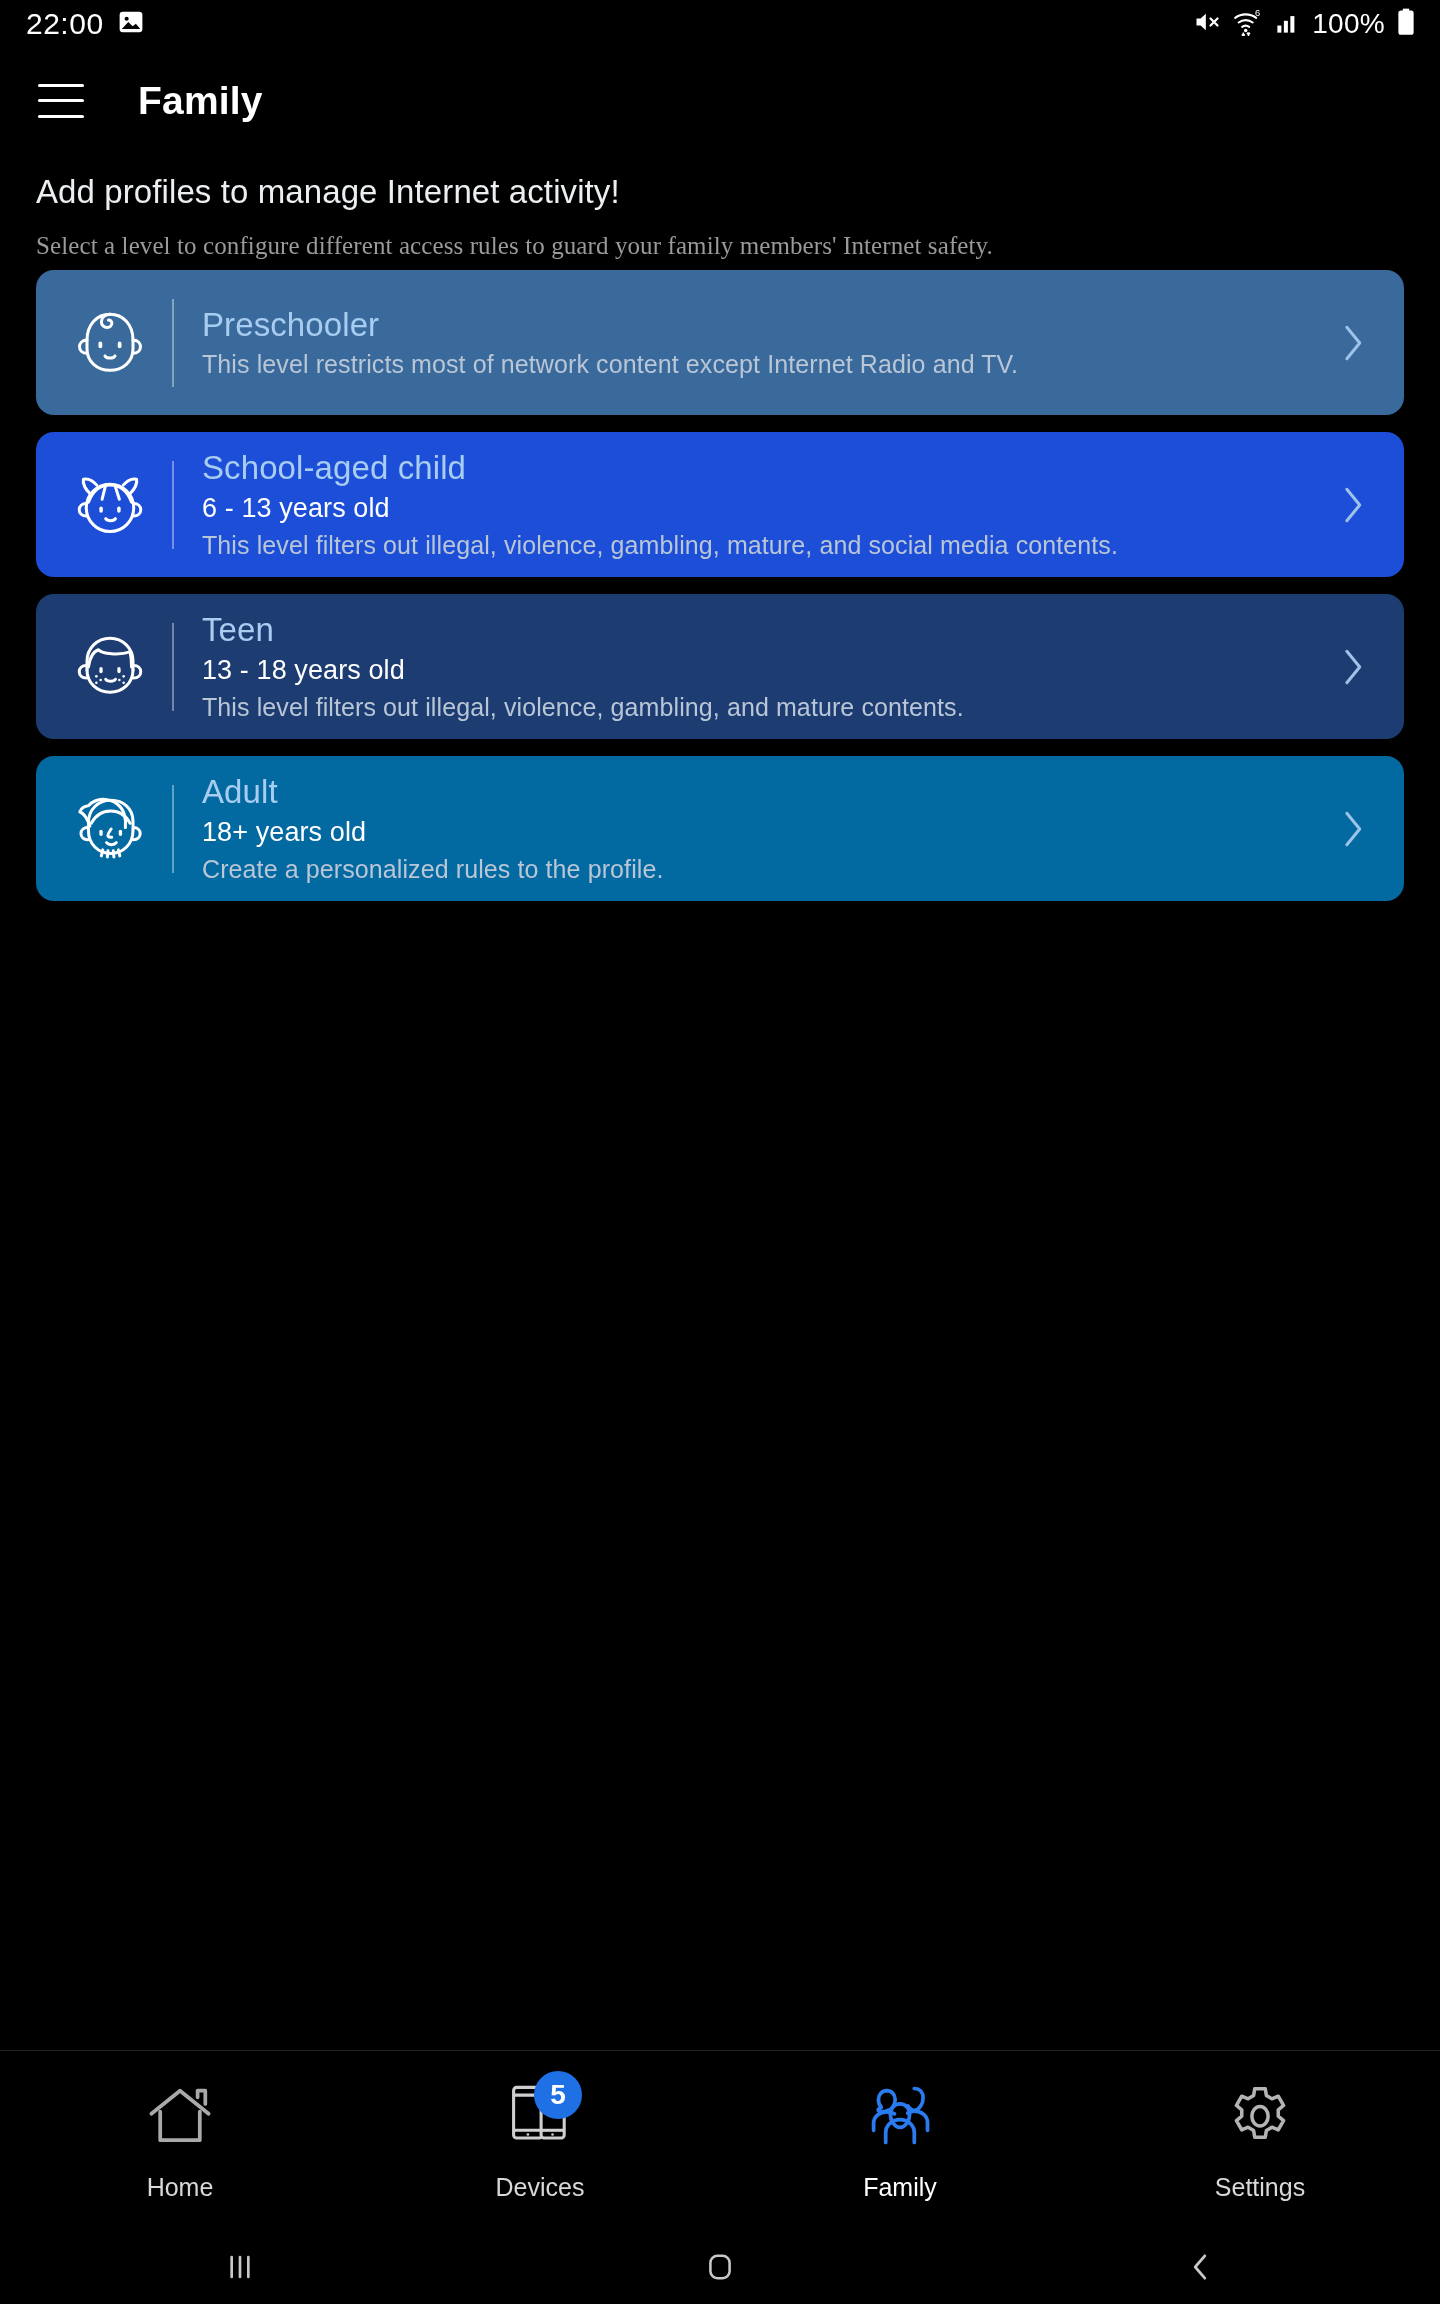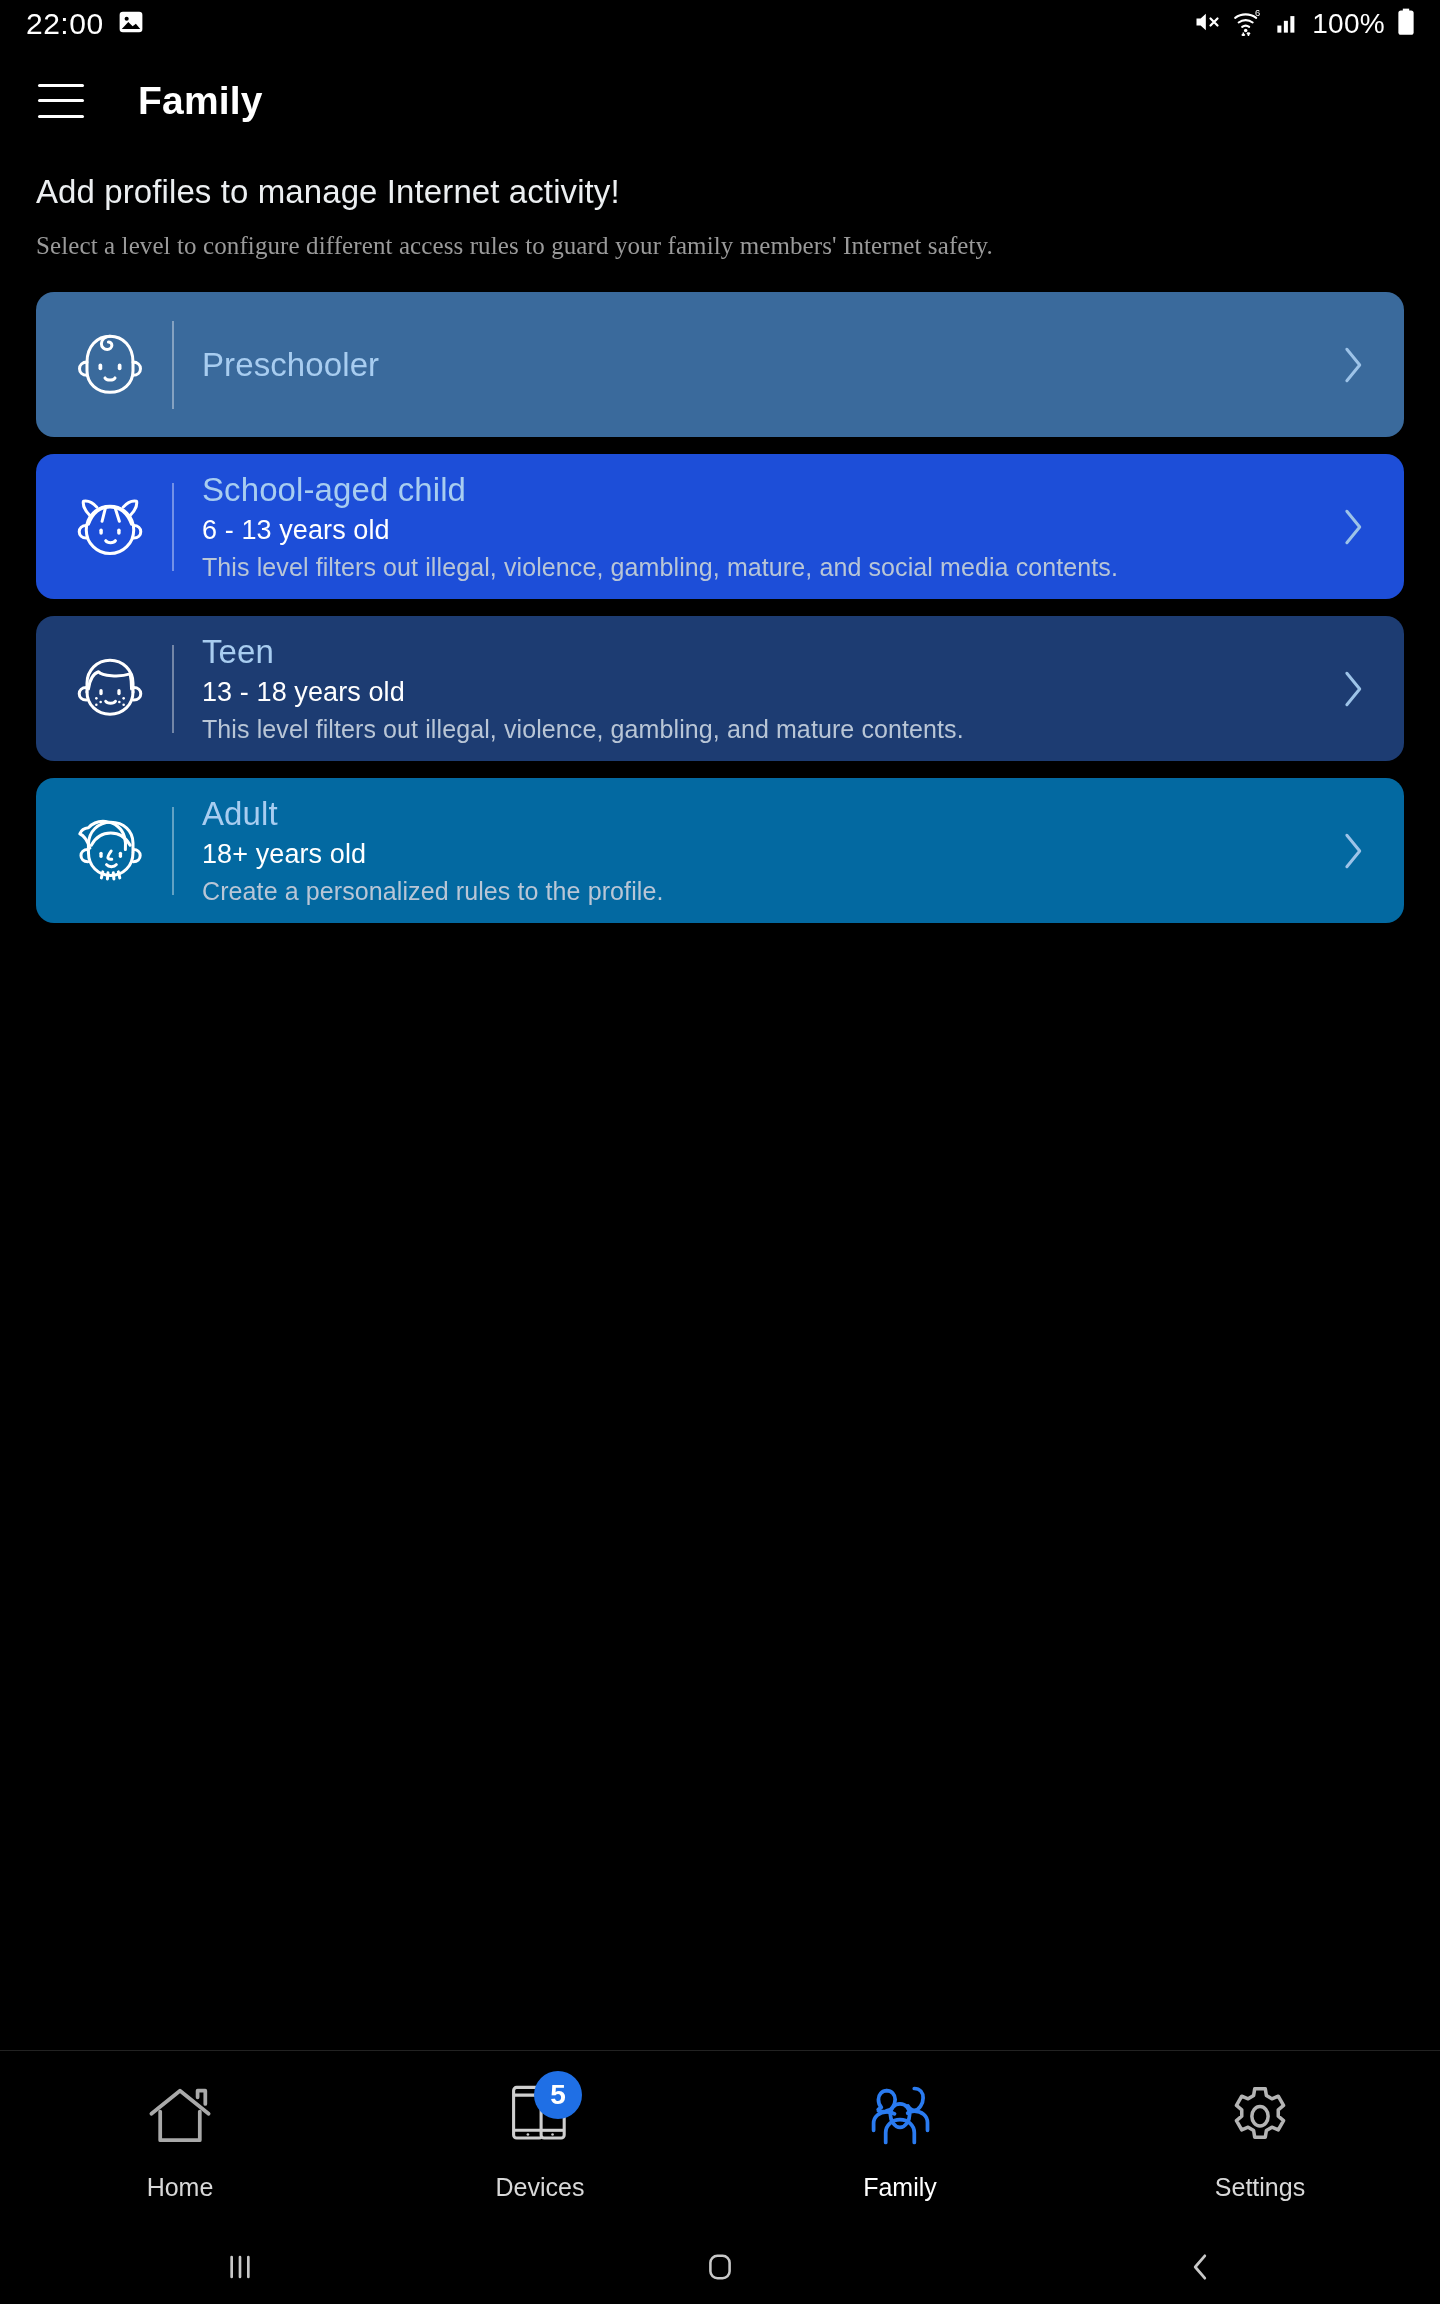--- a/index.html
+++ b/index.html
@@ -26,21 +26,21 @@
   .hamburger{ width:46px; height:34px; display:flex; flex-direction:column; justify-content:space-between; cursor:pointer; }
   .hamburger span{ display:block; height:3px; background:#fff; border-radius:2px; }
   .apptitle{ color:#fff; font-size:39px; font-weight:bold; letter-spacing:.2px; }
 
   
   .intro{ padding:20px 36px 0 36px; }
   .intro-title{ color:#eceff1; font-size:33px; letter-spacing:.1px; }
   .intro-sub{ color:#9a9a9a; font-size:25px; margin-top:21px; letter-spacing:.1px;font-family:Liberation Serif, serif; }
 
   
-  .cards{ margin-top:32px; padding:0 36px; display:flex; flex-direction:column; gap:17px; }
+  .cards{ margin-top:10px; padding:0 36px; display:flex; flex-direction:column; gap:17px; }
   .card{
     position:relative;
     height:145px;
     border-radius:18px;
     display:flex; align-items:center;
     padding-left:22px; padding-right:30px;
     cursor:pointer;
   }
   .card-icon{ width:104px; height:104px; flex:0 0 104px; display:flex; align-items:center; justify-content:center; }
   .divider{ width:2px; height:88px; background:rgba(255,255,255,.38); margin:0 28px 0 10px; flex:0 0 2px; }
@@ -147,20 +147,21 @@
         <path d="M16 30 c-3.2 0-5.2 2-5.2 4.6 0 2.6 2 4.5 5.2 4.5"></path>
         <path d="M48 30 c3.2 0 5.2 2 5.2 4.6 0 2.6-2 4.5-5.2 4.5"></path>
         <rect x="24" y="31" width="2.6" height="4.6" rx="1.3" fill="#fff" stroke="none"></rect>
         <rect x="37.4" y="31" width="2.6" height="4.6" rx="1.3" fill="#fff" stroke="none"></rect>
         <path d="M28.5 41 c1.2 2 5.8 2 7 0"></path>
       </svg>
     </div>
     <div class="divider"></div>
     <div class="card-text">
       <div class="card-title">Preschooler</div>
+      <div class="card-desc">This level restricts most of network content except Internet Radio and TV.</div>
     </div>
     <div class="chevron">
       <svg width="26" height="40" viewBox="0 0 16 28">
           <path d="M3 3 L12 14 L3 25" stroke="#9dc3e8" stroke-width="2.1" fill="none" stroke-linecap="round" stroke-linejoin="round"></path>
         </svg>
     </div>
   </div>
 
   <div class="card" style="background:#1d4ed8">
     <div class="card-icon">

